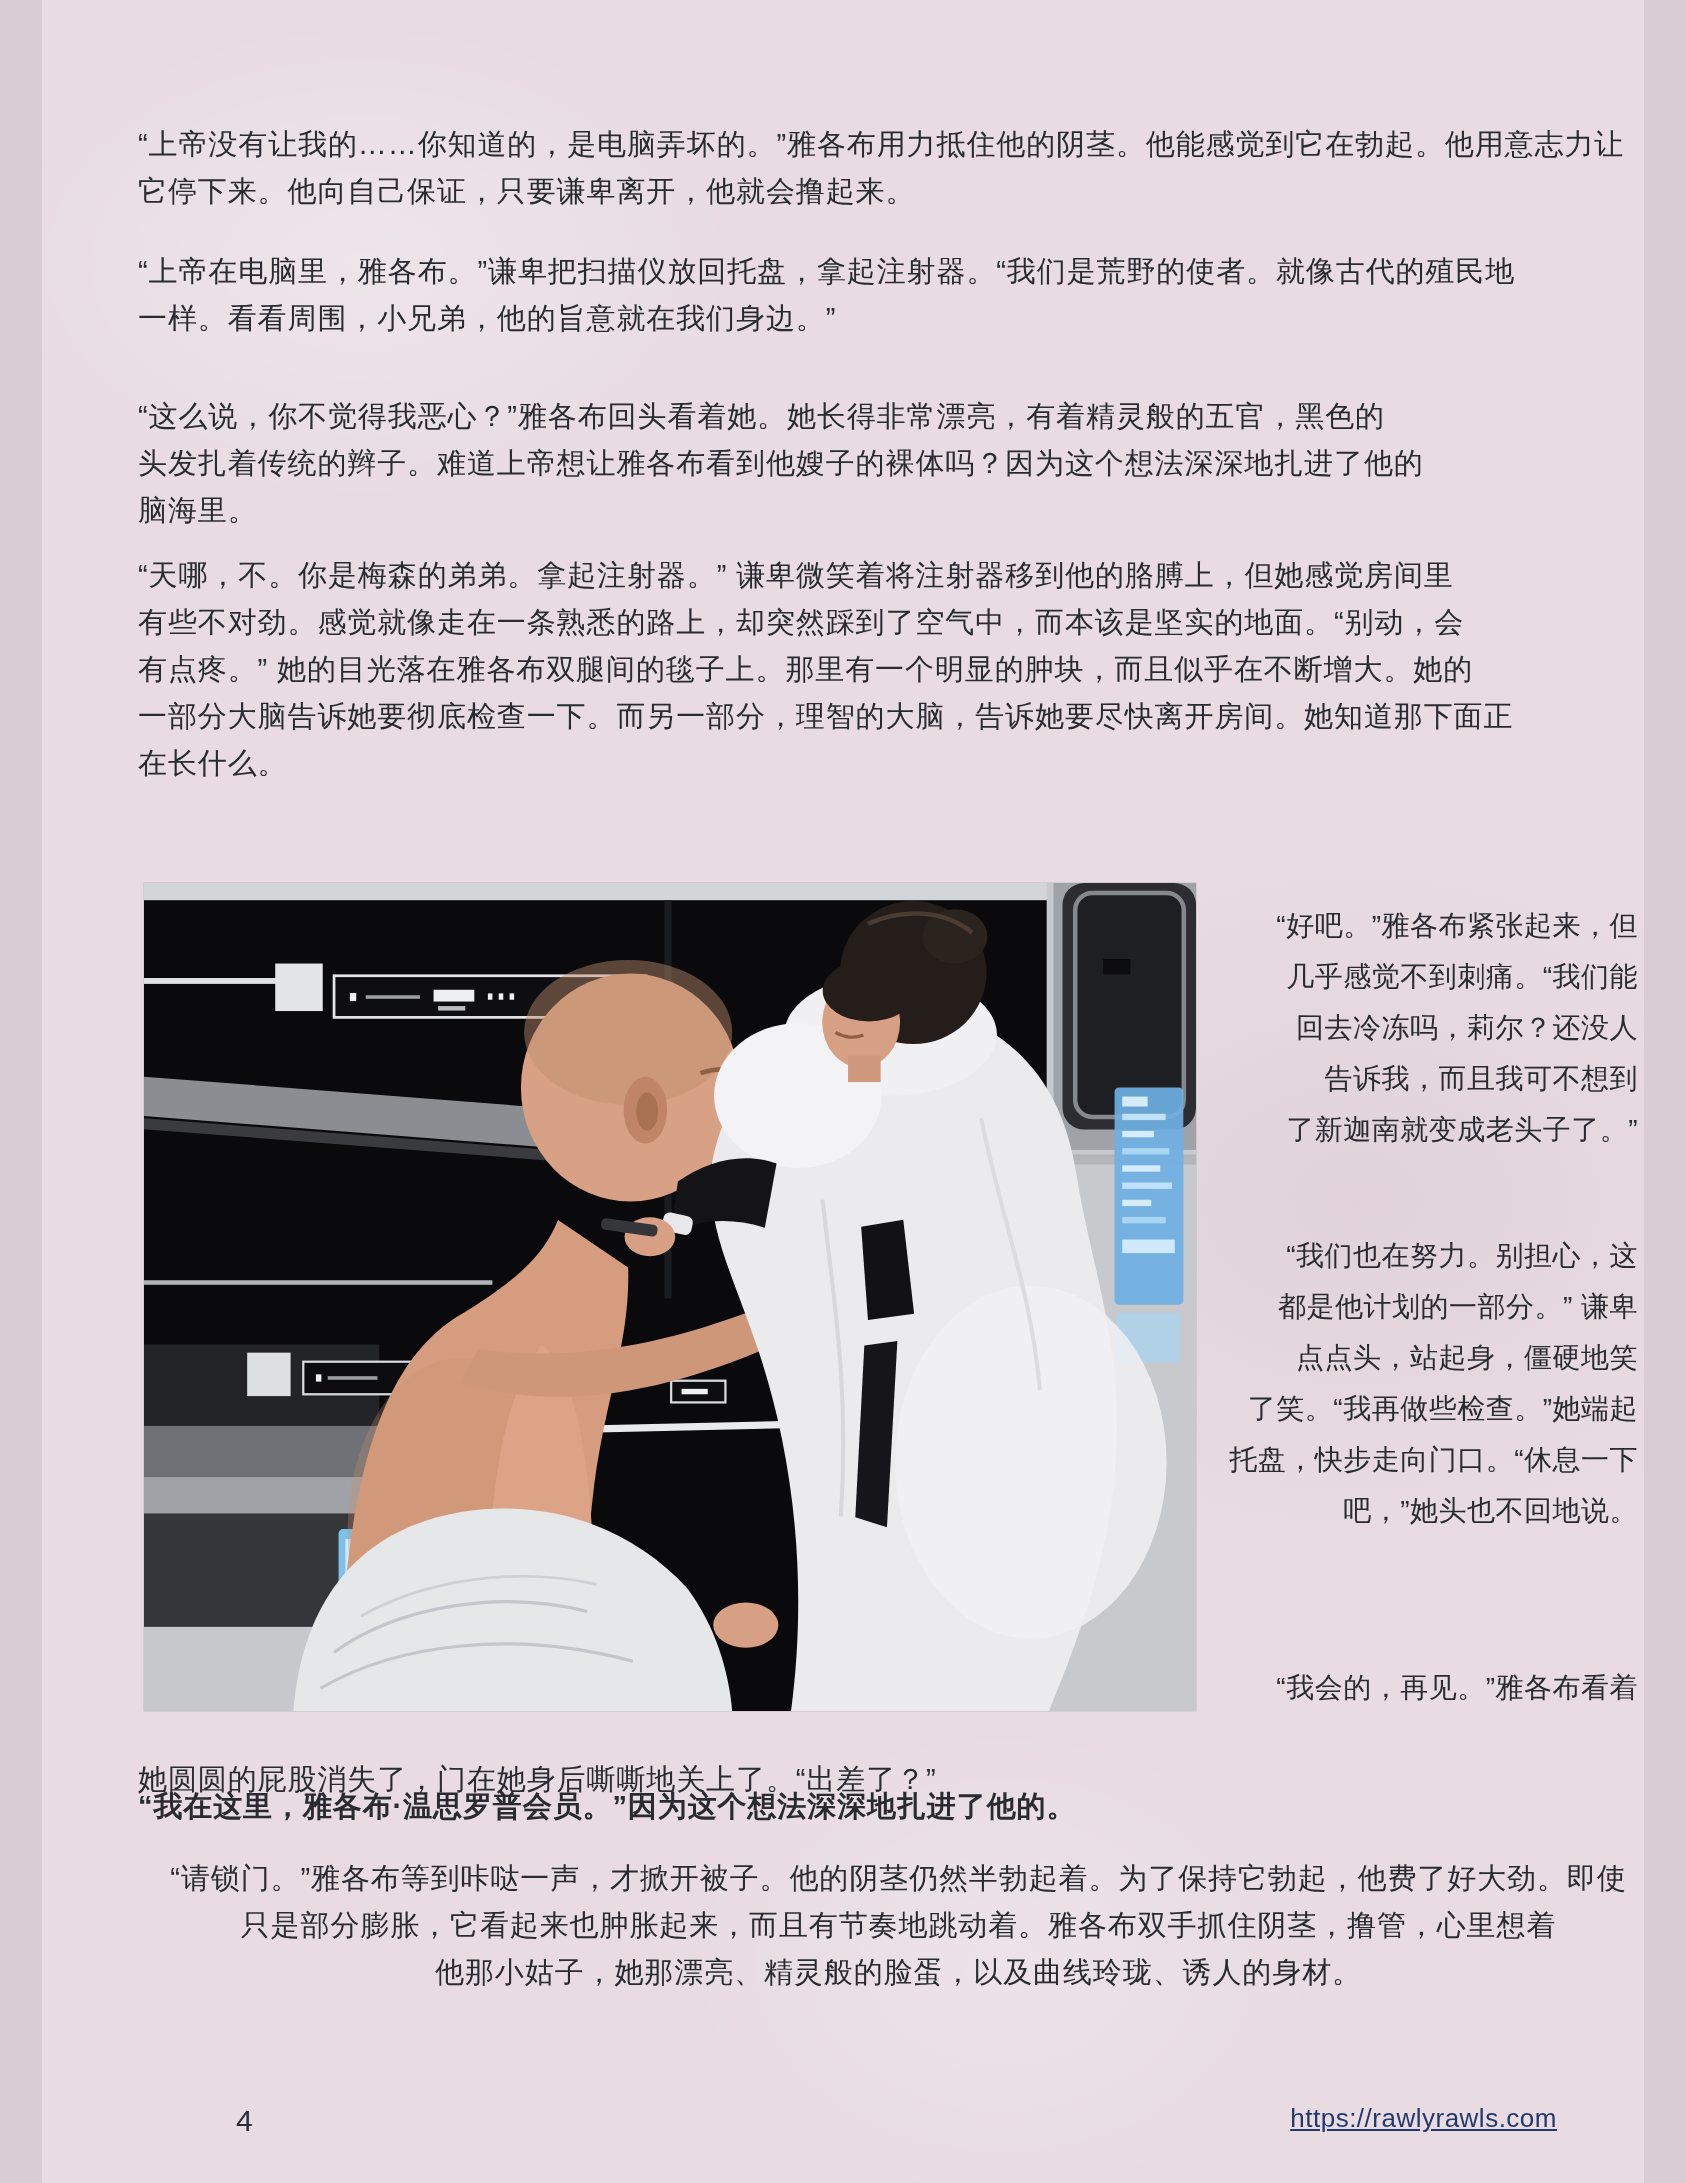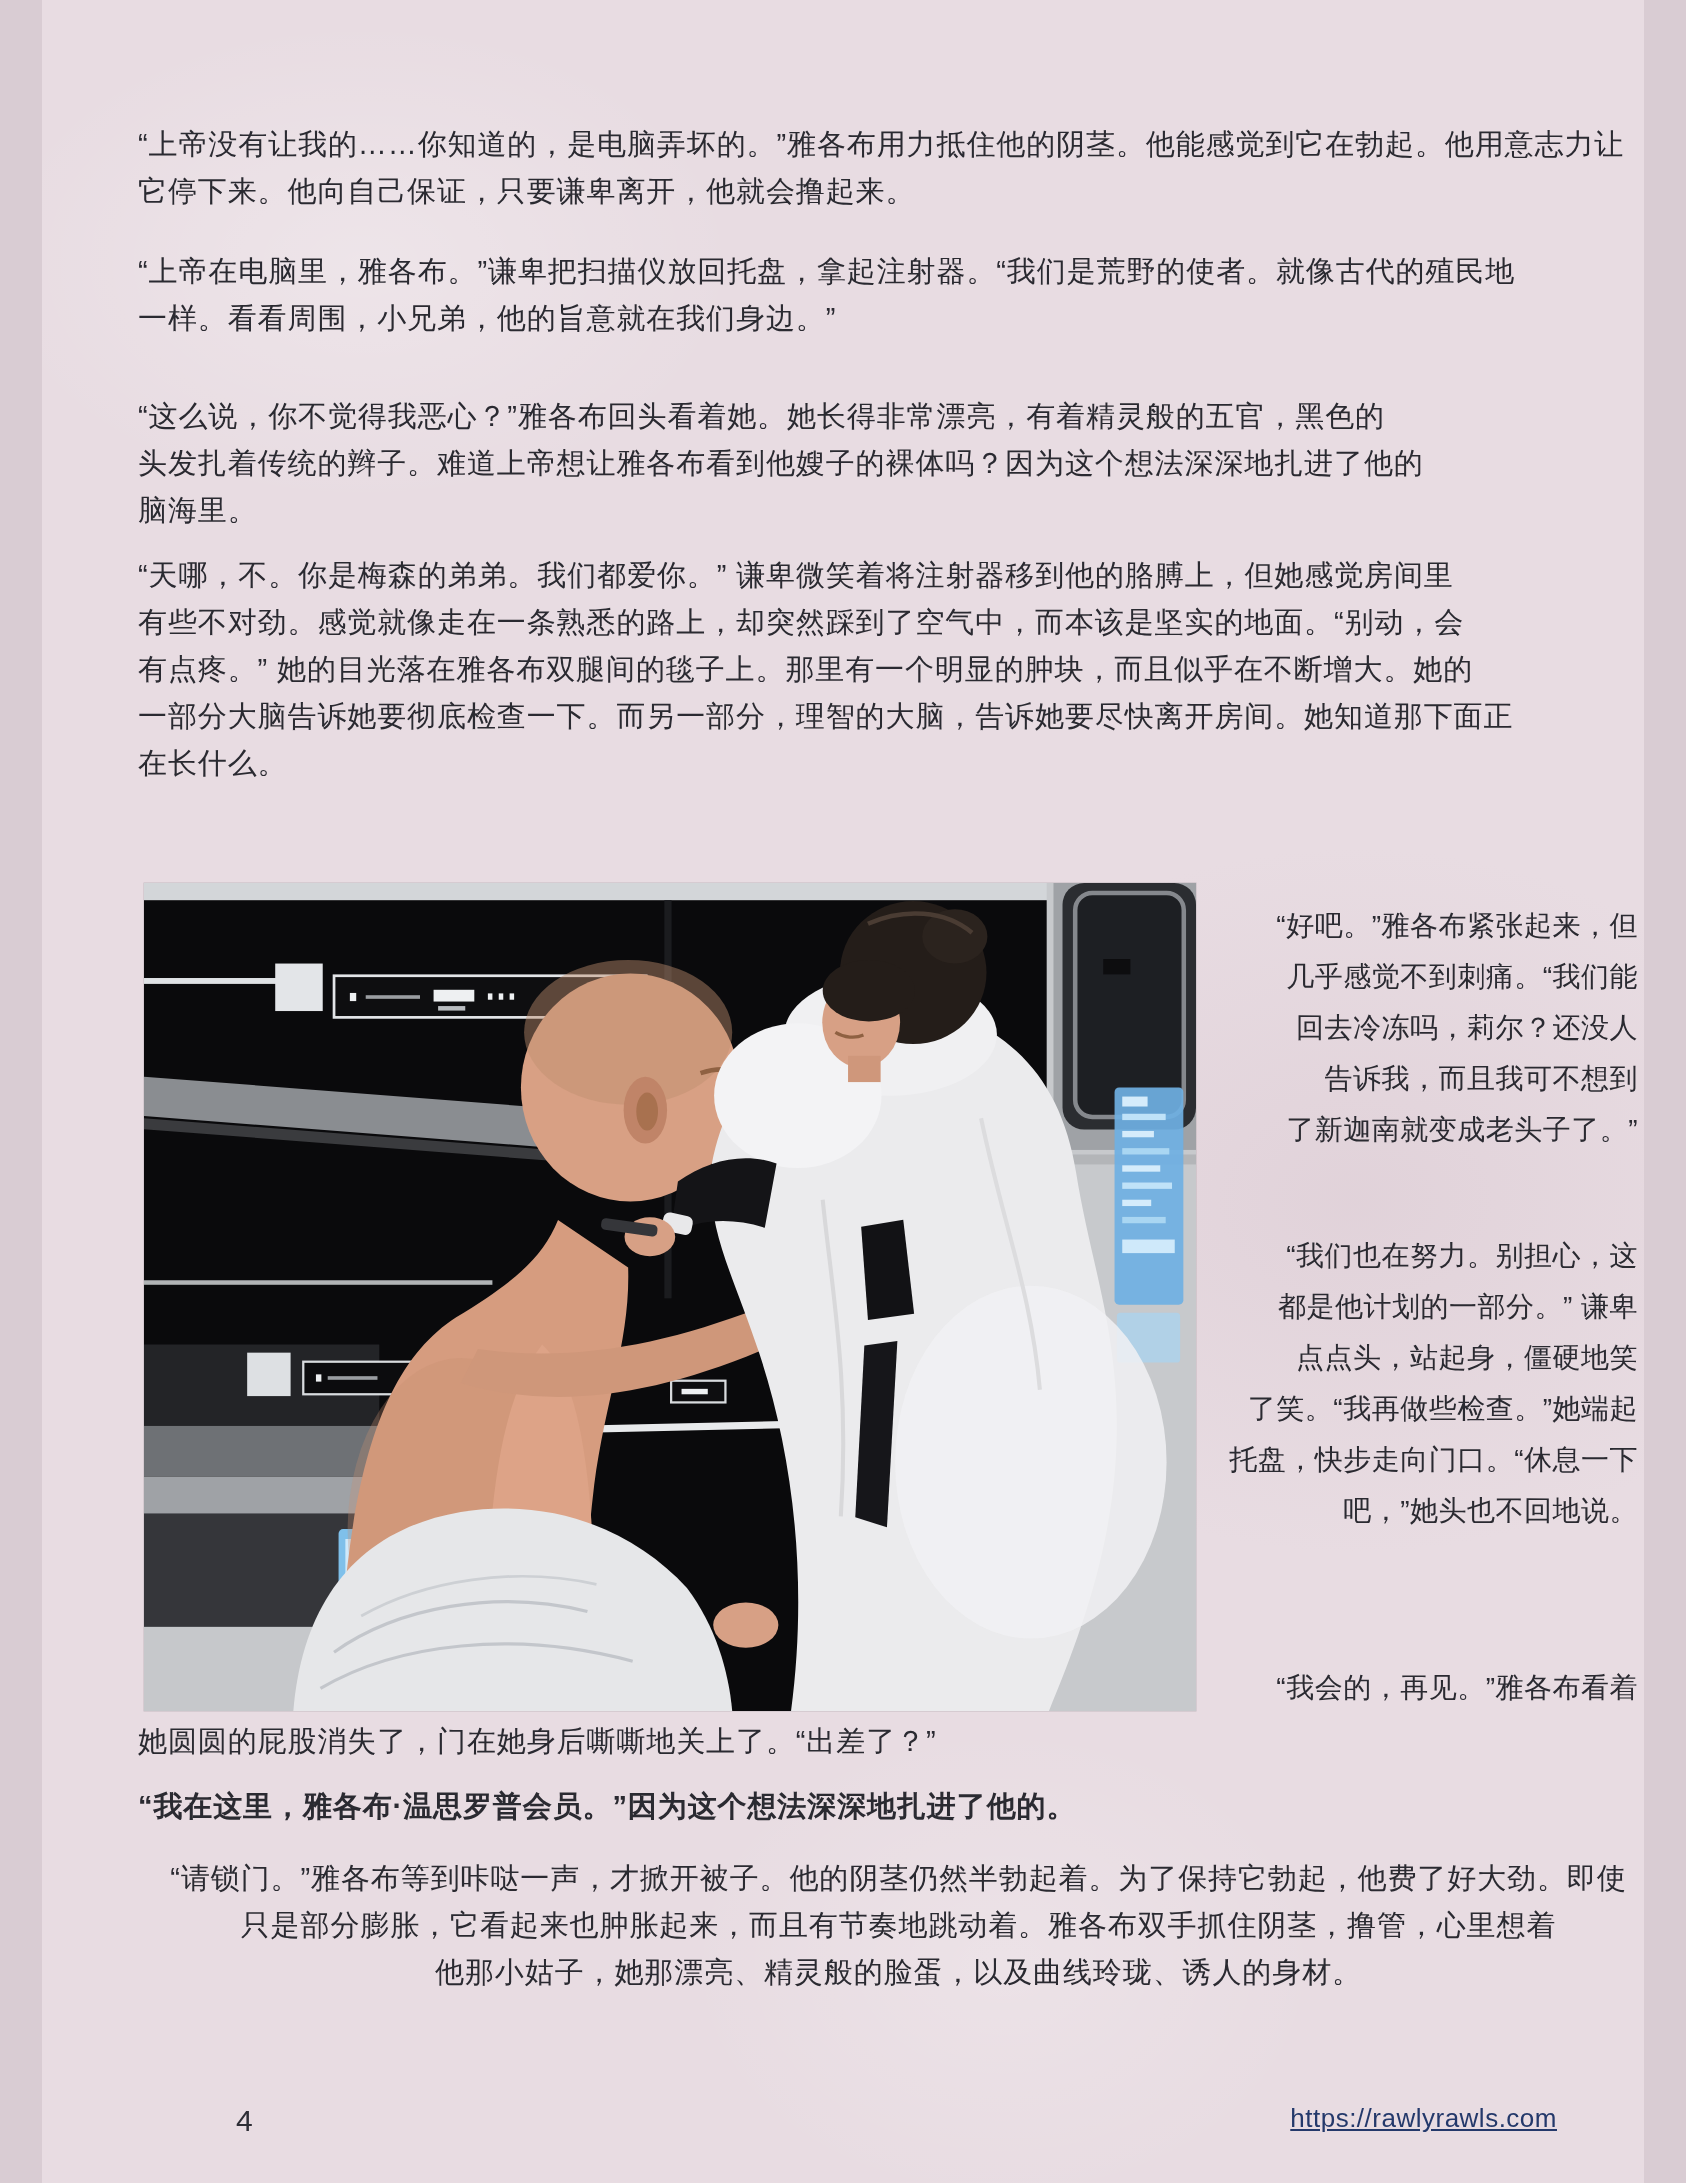--- a/index.html
+++ b/index.html
@@ -39,21 +39,21 @@
     left:1171px;width:425px;
     font-size:28px;line-height:51px;letter-spacing:0.5px;text-align:right;
   }
   .s1{top:900px;}
   .s2{top:1230px;}
   .s3{top:1662px;}
   .after{
     left:96px;width:1503px;
     font-size:29px;line-height:45px;letter-spacing:0.9px;
   }
-  .a1{top:1719px;}
+  .a1{top:1757px;}
   .a2{top:1784px;font-weight:600;}
   .illustration{
     position:absolute;left:102px;top:883px;
     width:1052px;height:828px;margin:0;
     box-shadow:0 0 0 0.5px rgba(0,0,0,.15);
     background:#0a0a0c;
   }
   .illustration svg{display:block;width:100%;height:100%;}
   .footer-page-number{
     position:absolute;left:194px;top:2104px;
@@ -72,21 +72,21 @@
 
 <div class="page">
 
   <p class="para p1">“上帝没有让我的……你知道的，是电脑弄坏的。”雅各布用力抵住他的阴茎。他能感觉到它在勃起。他用意志力让
 它停下来。他向自己保证，只要谦卑离开，他就会撸起来。</p>
   <p class="para p2">“上帝在电脑里，雅各布。”谦卑把扫描仪放回托盘，拿起注射器。“我们是荒野的使者。就像古代的殖民地
 一样。看看周围，小兄弟，他的旨意就在我们身边。”</p>
   <p class="para p3">“这么说，你不觉得我恶心？”雅各布回头看着她。她长得非常漂亮，有着精灵般的五官，黑色的
 头发扎着传统的辫子。难道上帝想让雅各布看到他嫂子的裸体吗？因为这个想法深深地扎进了他的
 脑海里。</p>
-  <p class="para p4">“天哪，不。你是梅森的弟弟。我们都爱你。” 谦卑微笑着将注射器移到他的胳膊上，但她感觉房间里
+  <p class="para p4">“天哪，不。你是梅森的弟弟。拿起注射器。” 谦卑微笑着将注射器移到他的胳膊上，但她感觉房间里
 有些不对劲。感觉就像走在一条熟悉的路上，却突然踩到了空气中，而本该是坚实的地面。“别动，会
 有点疼。” 她的目光落在雅各布双腿间的毯子上。那里有一个明显的肿块，而且似乎在不断增大。她的
 一部分大脑告诉她要彻底检查一下。而另一部分，理智的大脑，告诉她要尽快离开房间。她知道那下面正
 在长什么。</p>
 
   <figure class="illustration">
     <svg viewBox="0 0 2325 1830" preserveAspectRatio="none" xmlns="http://www.w3.org/2000/svg">
 
       <g>
         <rect x="0" y="0" width="2325" height="1830" fill="#0a0a0c"></rect>

